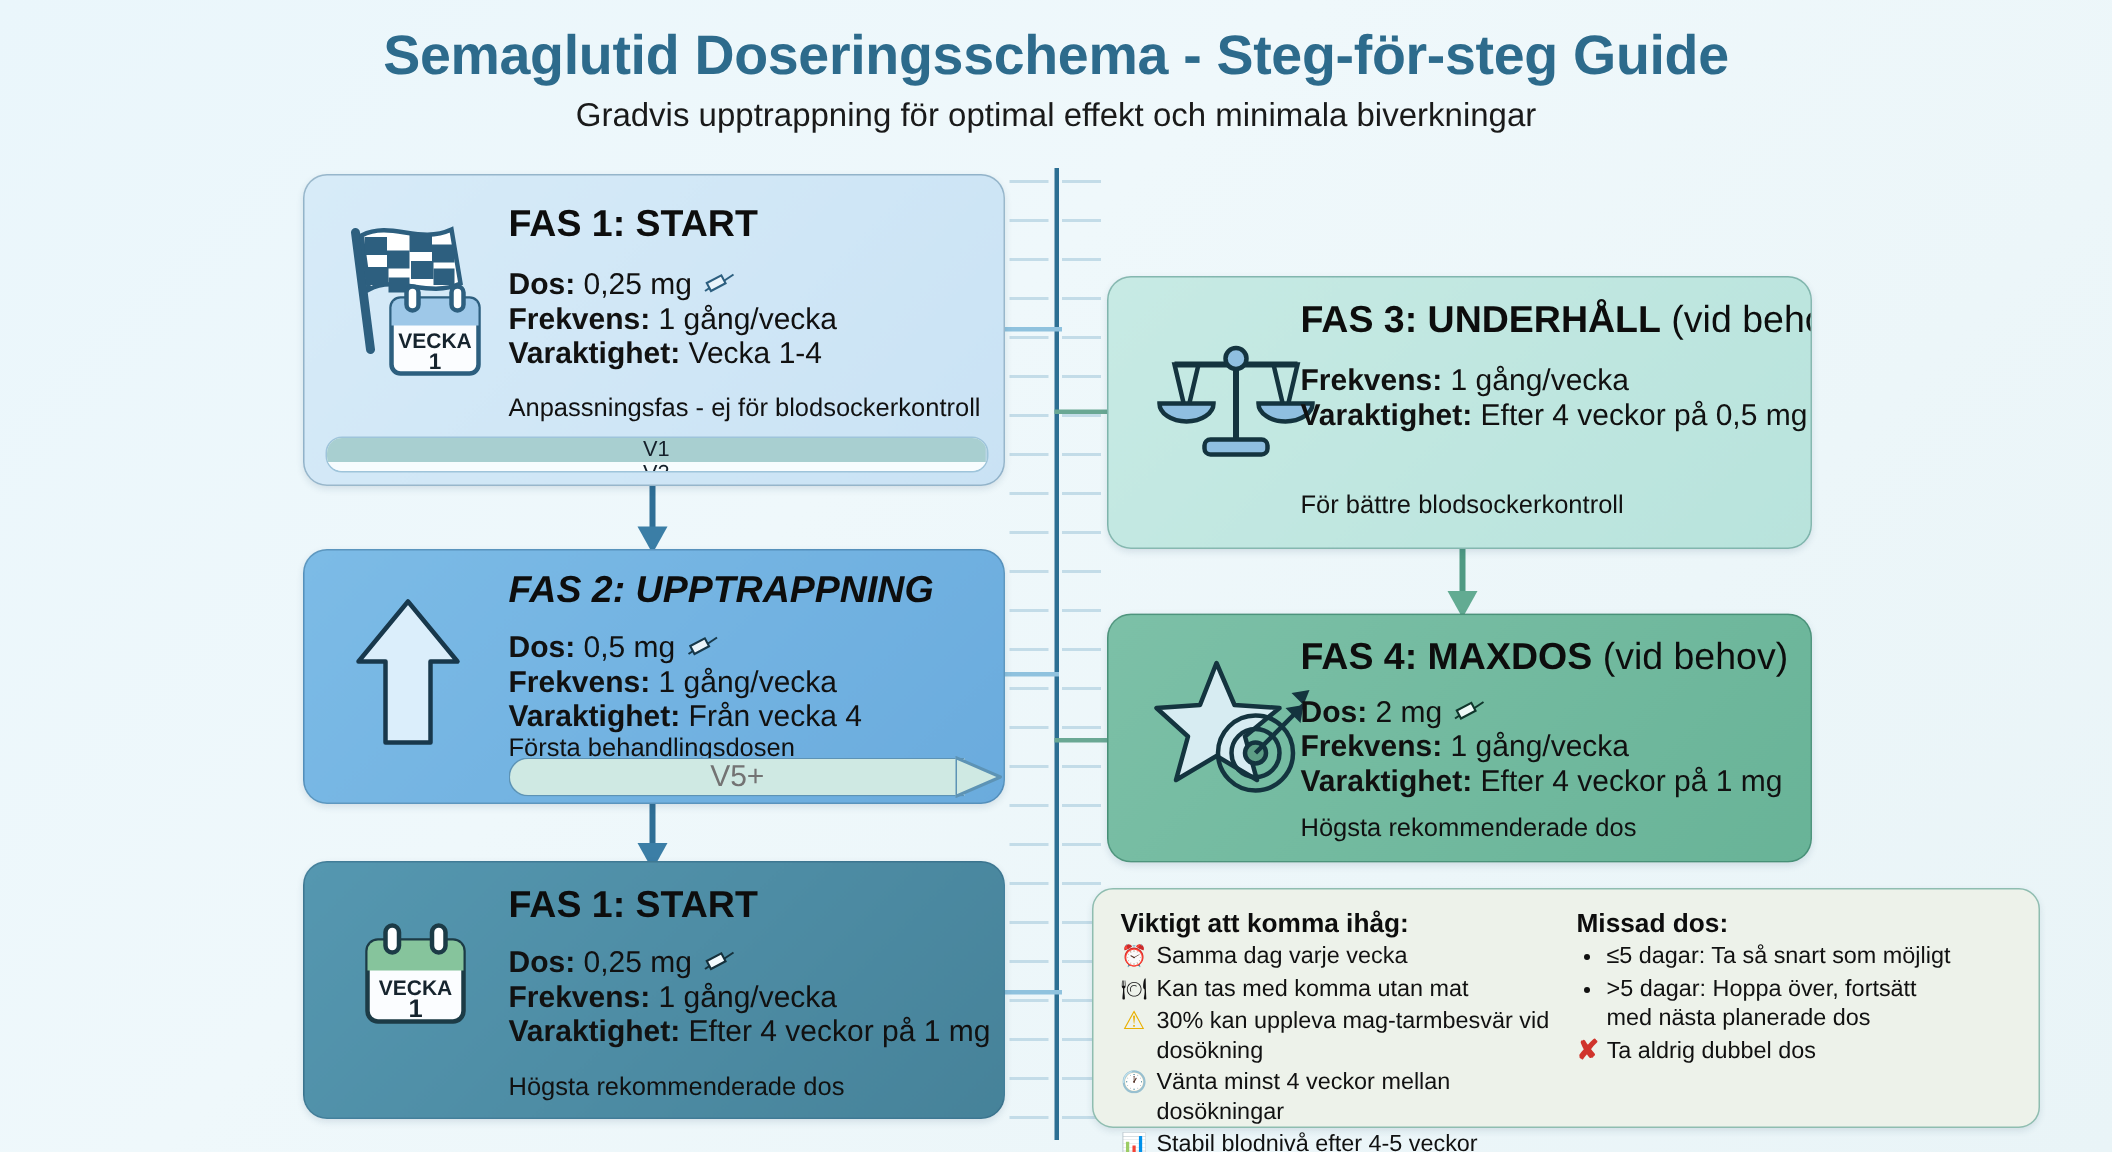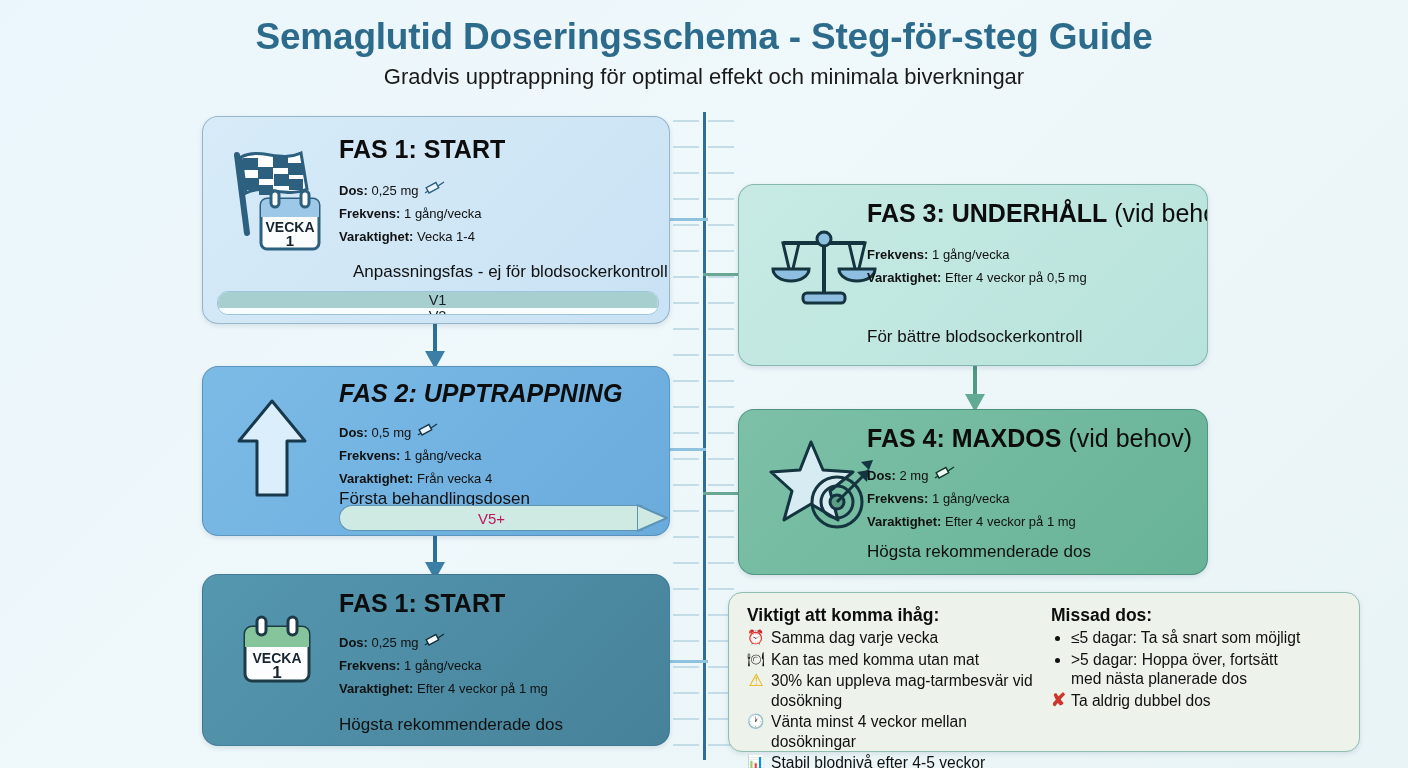--- a/index.html
+++ b/index.html
@@ -36,21 +36,21 @@
   .card{
     position:absolute;border-radius:16px;box-sizing:border-box;
     border:1.5px solid rgba(40,90,120,.35);
     box-shadow:0 2px 5px rgba(30,70,100,.13);
     overflow:hidden;
   }
   .ctitle{
     position:absolute;font-weight:bold;font-size:25px;color:#0d0d0d;white-space:nowrap;
   }
   .ctitle .light{font-weight:normal;}
-  .lines{position:absolute;font-size:13px;line-height:23px;color:#111;}
+  .lines{position:absolute;font-size:20px;line-height:23px;color:#111;}
   .lines b{font-weight:bold;}
   .note{position:absolute;font-size:17px;color:#111;}
   .iconbox{position:absolute;}
 
   
   .segbar{
     position:absolute;display:flex;height:22px;border-radius:11px;overflow:hidden;
     border:1px solid #9ec4da;background:#f4fbfe;flex-direction:column;
   }
   .seg{
@@ -61,21 +61,21 @@
   .seg:last-child{border-right:none;}
   .seg.filled{background:#a8cfd0;}
 
   
   .arrowbar{position:absolute;height:26px;}
   .arrowbar .shaft{
     position:absolute;left:0;top:0;height:26px;width:calc(100% - 26px);
     background:#cfe9e3;border:1.5px solid #5d93b5;border-right:none;
     border-radius:13px 0 0 13px;box-sizing:border-box;
     display:flex;align-items:center;justify-content:center;
-    font-size:15px;color:#be185d;
+    font-size:20px;color:#737373;
   }
   .arrowbar .head{
     position:absolute;right:0;top:-3px;width:32px;height:32px;
   }
 
   
   .tips{
     position:absolute;border-radius:14px;box-sizing:border-box;
     background:#edf2ea;border:1.5px solid #8fbdb0;
     box-shadow:0 2px 5px rgba(30,70,100,.12);
@@ -202,21 +202,21 @@
           <g stroke="#2d5f7f" stroke-width="1.4" fill="#eaf4fb">
             <rect x="5" y="4" width="11" height="6" transform="rotate(-28 10 7)"></rect>
             <line x1="16" y1="5" x2="22" y2="1"></line>
               <line x1="3" y1="12" x2="6" y2="10"></line>
           </g>
         </svg>
       </div>
       <div><b>Frekvens:</b> <span>1 gång/vecka</span></div>
       <div><b>Varaktighet:</b> <span>Vecka 1-4</span></div>
     </div>
-    <div class="note" style="left:136px;top:145px;margin-left:14px;">Anpassningsfas - ej för blodsockerkontroll</div>
+    <div class="note" style="left:136px;top:145px;">Anpassningsfas - ej för blodsockerkontroll</div>
     <div class="segbar" style="left:14px;top:174px;width:440px;">
       <div class="seg filled">V1</div>
       <div class="seg">V2</div>
       <div class="seg">V3</div>
       <div class="seg">V4</div>
     </div>
   </div>
 
   <div class="card" style="left:202px;top:366px;width:468px;height:170px;background:linear-gradient(135deg,#7cbbe6,#6aabdd);">
     <div class="iconbox" style="left:30px;top:28px;">

